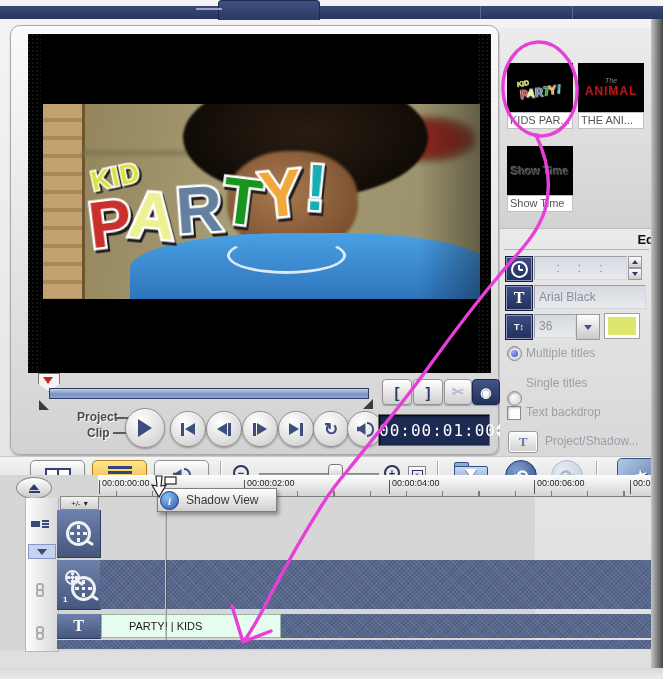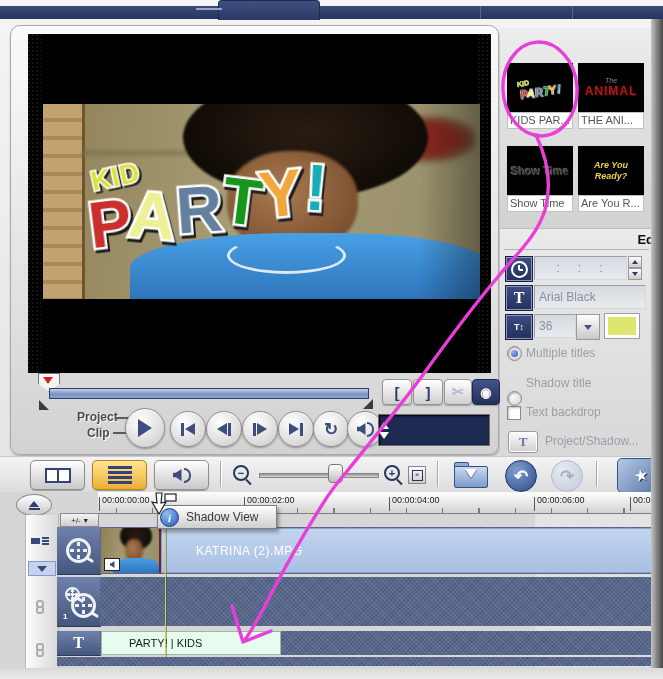--- a/index.html
+++ b/index.html
@@ -200,21 +200,21 @@
      background:radial-gradient(circle at 35% 30%,#7e9ed0,#2e4a86);border:1px solid #24386a;
      color:#fff;font-size:17px;font-weight:bold;display:flex;align-items:center;justify-content:center;}
   #undo-btn{left:505px;}
   #redo-btn{left:551px;background:radial-gradient(circle at 35% 30%,#e6ebf2,#c0cadb);color:#a6b2c6;border-color:#b2bccc;}
   #proxy-btn{left:617px;top:1px;width:46px;height:33px;border-radius:5px;
      background:linear-gradient(135deg,#b5c9e8,#54729f);border:1px solid #31518a;color:#fff;
      display:flex;align-items:center;justify-content:center;font-size:16px;}
   #proxy-btn .star{transform:rotate(-12deg);text-shadow:1px 1px 0 #2a3a66;}
 
   
-  #timeline{left:0;top:492px;width:535px;height:176px;background:#d6d6d6;}
+  #timeline{left:0;top:475px;width:535px;height:176px;background:#d6d6d6;}
   #eject-btn{left:16px;top:2px;width:34px;height:20px;border-radius:50%;
      background:linear-gradient(#fff,#c8c8c8);border:1px solid #8a8a8a;
      display:flex;flex-direction:column;align-items:center;justify-content:center;gap:1px;}
   #eject-btn .t{width:0;height:0;border-left:5px solid transparent;border-right:5px solid transparent;border-bottom:6px solid #2e3d68;}
   #eject-btn .b{width:11px;height:2px;background:#2e3d68;}
   #ruler{left:98px;top:0;width:565px;height:21px;background:linear-gradient(#fefefe,#d4d4d4);
      border-bottom:1px solid #7e7e7e;overflow:hidden;}
   #ruler .minor{position:absolute;left:0;bottom:0;width:100%;height:5px;
      background-image:repeating-linear-gradient(to right,#7a7a7a 0 1px,transparent 1px 36.25px);
      background-position:18px 0;}
@@ -367,20 +367,21 @@
       </div>
     <div class="abs cbtn small" id="btn-repeat">
         <span>↻</span>
       </div>
     <div class="abs cbtn small" id="btn-volume">
         <span class="speaker"></span>
         <span class="waves"></span>
       </div>
 
     <div class="abs" id="timecode-box">
+      <span id="timecode-text">00:00:01:00</span>
       <span class="spin">
           <i class="up"></i>
           <i class="dn"></i>
         </span>
     </div>
   </div>
 
   <div class="abs" id="library">
 
     <div class="abs thumb-cell" id="cell-0">
@@ -406,26 +407,20 @@
       <div class="thumb-label">THE ANI...</div>
     </div>
 
     <div class="abs thumb-cell" id="cell-2">
       <div class="thumb">
         <span class="mini-showtime">Show Time</span>
       </div>
       <div class="thumb-label">Show Time</div>
     </div>
 
-    <div class="abs thumb-cell" id="cell-3">
-      <div class="thumb">
-        <span class="mini-ready"><span>Are You</span><br><span>Ready?</span></span>
-      </div>
-      <div class="thumb-label">Are You R...</div>
-    </div>
   </div>
 
   <div class="abs" id="edit-panel">
     <div class="abs" id="edit-header">Edit</div>
     <div class="abs" id="edit-divider"></div>
 
     <div class="abs navybtn" id="dur-icon">
         <span class="clockface"></span>
       </div>
     <div class="abs field" id="dur-field">:&nbsp;&nbsp;&nbsp;:&nbsp;&nbsp;&nbsp;:</div>
@@ -446,21 +441,21 @@
     <div class="abs" id="size-drop">
         <i></i>
       </div>
     <div class="abs" id="font-color-swatch">
         <div class="swatch-fill" style="background: rgb(221, 231, 109);"></div>
       </div>
 
     <div class="abs radio sel" id="radio-multiple"></div>
     <div class="abs optlabel" id="lbl-multiple">Multiple titles</div>
     <div class="abs radio" id="radio-single"></div>
-    <div class="abs optlabel" id="lbl-single">Shadow title</div>
+    <div class="abs optlabel" id="lbl-single">Single titles</div>
     <div class="abs checkbox" id="check-backdrop"></div>
     <div class="abs optlabel" id="lbl-backdrop">Text backdrop</div>
 
     <div class="abs" id="btn-bordershadow">T</div>
     <div class="abs optlabel" id="lbl-bordershadow">Project/Shadow...</div>
   </div>
 
   <div class="abs" id="toolbar">
     <div class="tbtn" id="tb-storyboard">
         <span class="sbicon">
@@ -553,34 +548,20 @@
       </div>
     <div class="thead" id="thead-overlay">
       <span class="reel sm" style="position:absolute;left:8px;top:10px"></span>
       <span class="reel" style="position:absolute;left:14px;top:16px"></span>
       <span class="num">1</span>
     </div>
     <div class="thead" id="thead-title">
         <span class="tt">T</span>
       </div>
 
-    <div class="abs hatch" id="row-video">
-      <div class="abs scene" id="clip-thumb">
-        <div class="hair"></div>
-        <div class="face"></div>
-        <div class="shirt"></div>
-        <div class="abs" id="audio-badge">
-            <span class="speaker"></span>
-          </div>
-      </div>
-      <div class="abs" id="clip-redline"></div>
-      <div class="abs" id="clip-body">
-        <span id="clip-name">KATRINA (2).MPG</span>
-      </div>
-    </div>
 
     <div class="abs hatch" id="row-overlay"></div>
 
     <div class="abs hatch" id="row-title">
       <div class="abs" id="title-clip">
         <span id="title-clip-text">PARTY! | KIDS</span>
       </div>
     </div>
 
     <div class="abs hatch" id="row-stub"></div>

